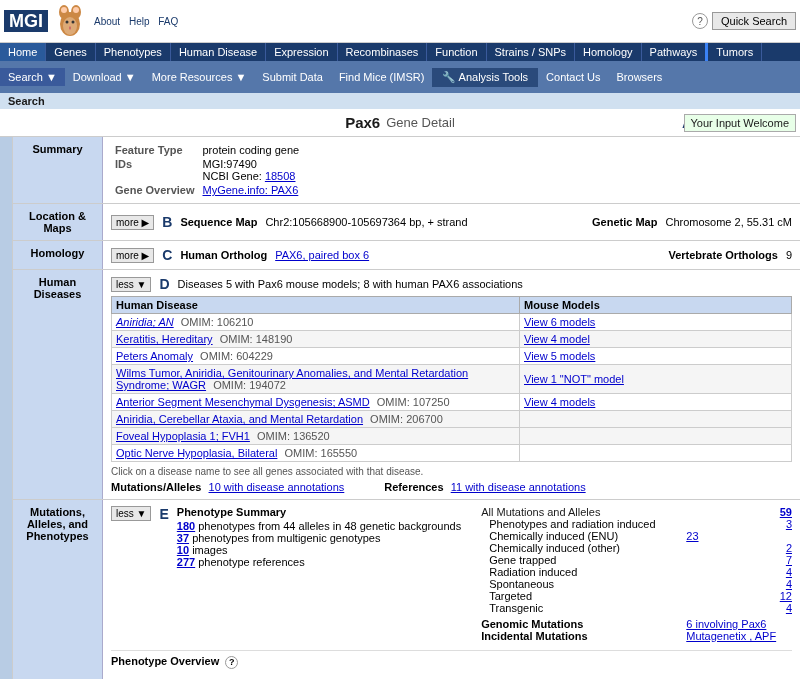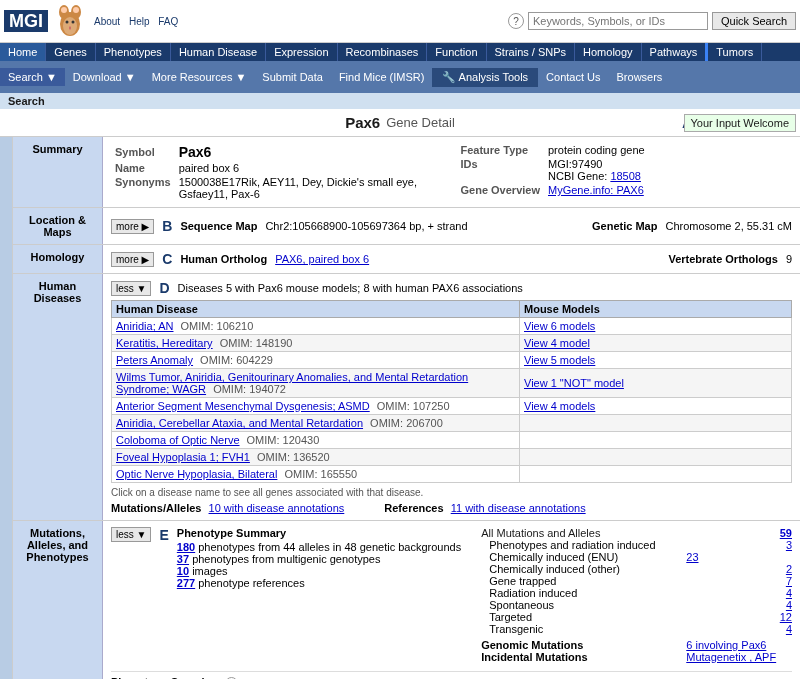--- a/index.html
+++ b/index.html
@@ -63,21 +63,20 @@
     <div style="margin-left:6px;">
       <div style="font-size:10px; color:#555;">
         <a href="#" style="color:#1a3a6b; text-decoration:none;">About</a>
         <a href="#" style="color:#1a3a6b; text-decoration:none; margin-left:6px;">Help</a>
         <a href="#" style="color:#1a3a6b; text-decoration:none; margin-left:6px;">FAQ</a>
       </div>
     </div>
   </div>
   <div id="header-search" style="display:flex; align-items:center; gap:4px;">
     <span style="border:1px solid #999; border-radius:50%; width:16px; height:16px; display:inline-flex; align-items:center; justify-content:center; font-size:10px; cursor:pointer; color:#555;">?</span>
-    <input type="text" style="border: 1px solid rgb(153, 153, 153); padding: 2px 4px; font-size: 11px; width: 180px;" placeholder="Keywords, Symbols, or IDs">
     <button style="background:#e8e8e8; border:1px solid #999; padding:2px 8px; font-size:11px; cursor:pointer;">Quick Search</button>
   </div>
 </div>
 
 <div id="nav-bar">
   <a href="#" style="color:#fff; text-decoration:none; font-size:11px; padding:3px 8px; border-right:1px solid #3a5a9b; background:#2a5a9b;">Home</a>
   <a href="#" style="color:#fff; text-decoration:none; font-size:11px; padding:3px 8px; border-right:1px solid #3a5a9b;">Genes</a>
   <a href="#" style="color:#fff; text-decoration:none; font-size:11px; padding:3px 8px; border-right:1px solid #3a5a9b;">Phenotypes</a>
   <a href="#" style="color:#fff; text-decoration:none; font-size:11px; padding:3px 8px; border-right:1px solid #3a5a9b;">Human Disease</a>
   <a href="#" style="color:#fff; text-decoration:none; font-size:11px; padding:3px 8px; border-right:1px solid #3a5a9b;">Expression</a>
@@ -115,38 +114,20 @@
 </div>
 
 <div id="main-content" style="display:flex;">
   <div id="left-sidebar" style="width:12px; background:#b8cce4; min-height:600px;"></div>
   <div id="content" style="flex:1; border-left:1px solid #ccc;">
 
     <div class="section" style="border-bottom:1px solid #ccc; display:flex;">
       <div class="section-label" style="width:90px; min-width:90px; background:#c8d8f0; padding:6px 4px; font-size:11px; font-weight:bold; text-align:center; border-right:1px solid #aac; display:flex; align-items:flex-start; justify-content:center;">Summary</div>
       <div class="section-content" style="flex:1; padding:6px 8px; display:flex; gap:10px;">
 
-        <div style="flex:1;">
-          <table style="border-collapse:collapse;">
-            <tbody>
-                <tr>
-              <td style="font-weight:bold; color:#555; padding:1px 4px; white-space:nowrap;">Symbol</td>
-              <td style="padding:1px 4px; font-weight:bold; font-size:14px;">Pax6</td>
-            </tr>
-            <tr>
-              <td style="font-weight:bold; color:#555; padding:1px 4px; white-space:nowrap;">Name</td>
-              <td style="padding:1px 4px;">paired box 6</td>
-            </tr>
-            <tr>
-              <td style="font-weight:bold; color:#555; padding:1px 4px; white-space:nowrap; vertical-align:top;">Synonyms</td>
-              <td style="padding:1px 4px;">1500038E17Rik, AEY11, Dey, Dickie's small eye, Gsfaey11, Pax-6</td>
-            </tr>
-          </tbody>
-            </table>
-        </div>
 
         <div style="flex:1;">
           <table style="border-collapse:collapse;">
             <tbody>
                 <tr>
               <td style="font-weight:bold; color:#555; padding:1px 4px; white-space:nowrap;">Feature Type</td>
               <td style="padding:1px 4px;">protein coding gene</td>
             </tr>
             <tr>
               <td style="font-weight:bold; color:#555; padding:1px 4px; white-space:nowrap; vertical-align:top;">IDs</td>
@@ -207,21 +188,21 @@
         <table style="width:100%; border-collapse:collapse; font-size:11px; margin-bottom:4px;">
           <thead>
             <tr>
               <th style="background:#c8d8f0; border:1px solid #aaa; padding:2px 4px; text-align:left; width:60%;">Human Disease</th>
               <th style="background:#c8d8f0; border:1px solid #aaa; padding:2px 4px; text-align:left;">Mouse Models</th>
             </tr>
           </thead>
           <tbody id="disease-table-body">
           <tr>
     <td style="border:1px solid #ccc; padding:2px 4px;">
-      <a href="#" style="color:#0000cc;">Aniridia; AN</a>
+      <a href="#" style="color:#0000cc;font-style:italic;">Aniridia; AN</a>
       <span style="color:#555; margin-left:4px;">OMIM: 106210</span>
     </td>
     <td style="border:1px solid #ccc; padding:2px 4px;">
       <a href="#" style="color:#0000cc;">View 6 models</a>
     </td>
   </tr>
               <tr style="background: rgb(245, 245, 245);">
     <td style="border:1px solid #ccc; padding:2px 4px;">
       <a href="#" style="color:#0000cc;">Keratitis, Hereditary</a>
       <span style="color:#555; margin-left:4px;">OMIM: 148190</span>
@@ -254,29 +235,20 @@
       <span style="color:#555; margin-left:4px;">OMIM: 107250</span>
     </td>
     <td style="border:1px solid #ccc; padding:2px 4px;">
       <a href="#" style="color:#0000cc;">View 4 models</a>
     </td>
   </tr>
               <tr style="background: rgb(245, 245, 245);">
     <td style="border:1px solid #ccc; padding:2px 4px;">
       <a href="#" style="color:#0000cc;">Aniridia, Cerebellar Ataxia, and Mental Retardation</a>
       <span style="color:#555; margin-left:4px;">OMIM: 206700</span>
-    </td>
-    <td style="border:1px solid #ccc; padding:2px 4px;">
-      
-    </td>
-  </tr>
-              <tr>
-    <td style="border:1px solid #ccc; padding:2px 4px;">
-      <a href="#" style="color:#0000cc;">Coloboma of Optic Nerve</a>
-      <span style="color:#555; margin-left:4px;">OMIM: 120430</span>
     </td>
     <td style="border:1px solid #ccc; padding:2px 4px;">
       
     </td>
   </tr>
               <tr style="background: rgb(245, 245, 245);">
     <td style="border:1px solid #ccc; padding:2px 4px;">
       <a href="#" style="color:#0000cc;">Foveal Hypoplasia 1; FVH1</a>
       <span style="color:#555; margin-left:4px;">OMIM: 136520</span>
     </td>

